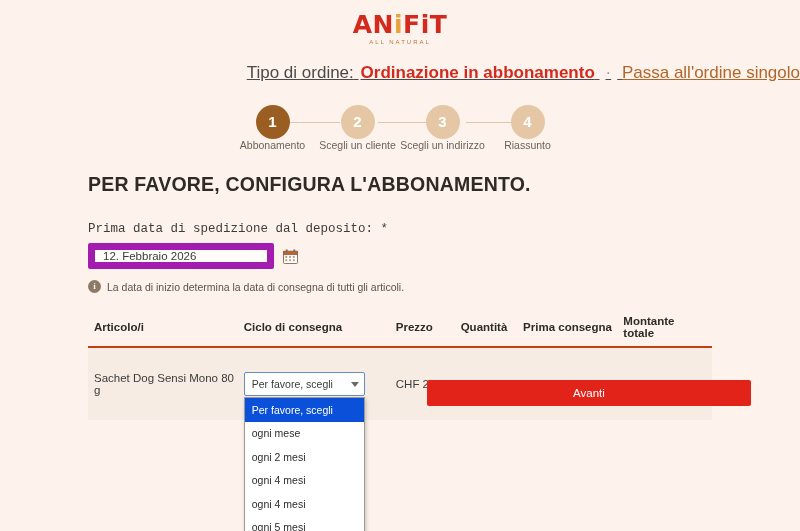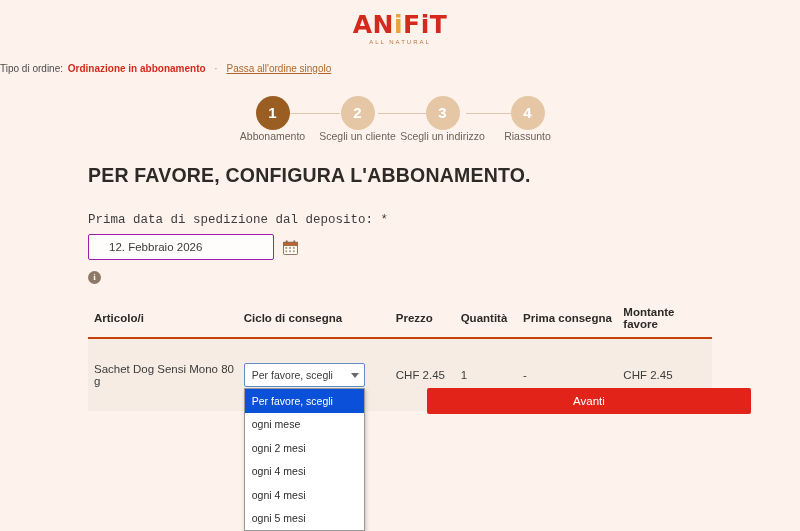--- a/index.html
+++ b/index.html
@@ -42,24 +42,25 @@
     font-size: 6px;
     letter-spacing: 2px;
     color: #b8783c;
     text-align: center;
     margin-top: 2px;
     font-family: "Liberation Sans", sans-serif;
   }
 
   
   .ordertype {
-    text-align: left;
-    font-size: 10px;
+    text-align: right;
+    font-size: 17px;
     margin-top: 18px;
     color: #4a4a4a;
+    text-decoration: underline;
   }
   .ordertype .label { color: #4a4a4a; }
   .ordertype .value {
     color: #d42a1e;
     font-weight: bold;
     margin-left: 2px;
   }
   .ordertype .sep {
     color: #999;
     margin: 0 6px;
@@ -136,26 +137,26 @@
     font-family: Liberation Mono, monospace;
   }
   .date-row {
     display: flex;
     align-items: center;
     gap: 9px;
   }
   .date-input {
     width: 186px;
     height: 26px;
-    border: 1px solid #a21caf;
+    border: 7px solid #a21caf;
     background: #fffdfb;
     border-radius: 2px;
     font-size: 11.5px;
     color: #3c3c3c;
-    padding: 0 20px;
+    padding: 0 8px;
     font-family: "Liberation Sans", sans-serif;
     box-sizing: border-box;
   }
   .cal-icon {
     width: 15px;
     height: 15px;
     display: inline-block;
     cursor: pointer;
   }
   .hint {
@@ -258,21 +259,21 @@
   }
   .option.selected {
     background: #0a50d8;
     color: #ffffff;
   }
 
   
   .next-btn {
     position: absolute;
     left: 427px;
-    top: 388px;
+    top: 380px;
     width: 324px;
     height: 26px;
     background: #e2231a;
     color: #ffffff;
     font-size: 11.5px;
     border: none;
     border-radius: 2px;
     cursor: pointer;
     font-family: "Liberation Sans", sans-serif;
   }
@@ -337,31 +338,32 @@
           <rect x="10.5" y="7.5" width="2" height="2" fill="#b59a80"></rect>
           <rect x="2.5" y="11" width="2" height="2" fill="#b59a80"></rect>
           <rect x="6.5" y="11" width="2" height="2" fill="#b59a80"></rect>
           <rect x="10.5" y="11" width="2" height="2" fill="#b59a80"></rect>
         </svg>
       </span>
     </div>
 
     <div class="hint">
       <span class="info-circle">i</span>
+      <span>La data di inizio determina la data di consegna di tutti gli articoli.</span>
     </div>
 
     <table class="cart">
       <thead>
         <tr>
           <th class="col-article">Articolo/i</th>
           <th class="col-cycle">Ciclo di consegna</th>
           <th class="col-price">Prezzo</th>
           <th class="col-qty">Quantità</th>
           <th class="col-first">Prima consegna</th>
-          <th class="col-total">Montante favore</th>
+          <th class="col-total">Montante totale</th>
         </tr>
       </thead>
       <tbody>
         <tr>
           <td class="col-article">Sachet Dog Sensi Mono 80 g</td>
           <td class="col-cycle">
             <div class="select-wrap">
               <div class="select-box">
                 <span>Per favore, scegli</span>
                 <span class="caret"></span>

